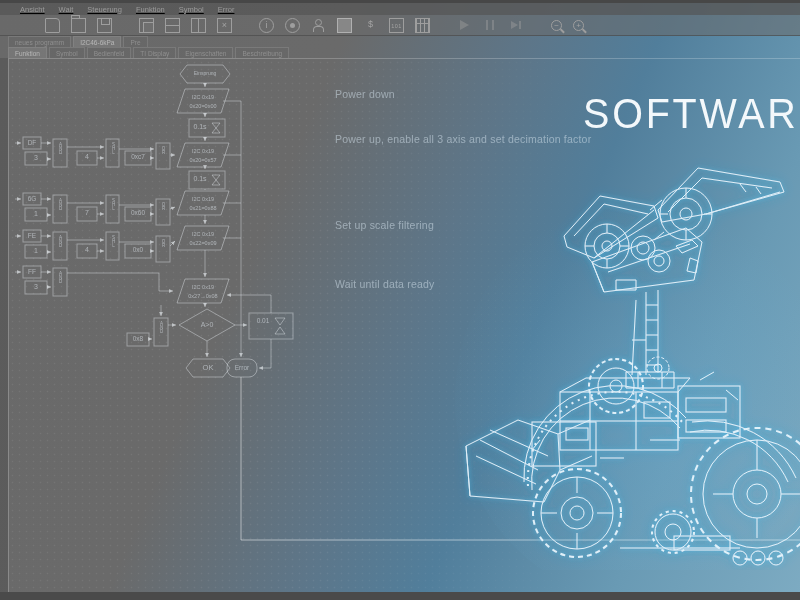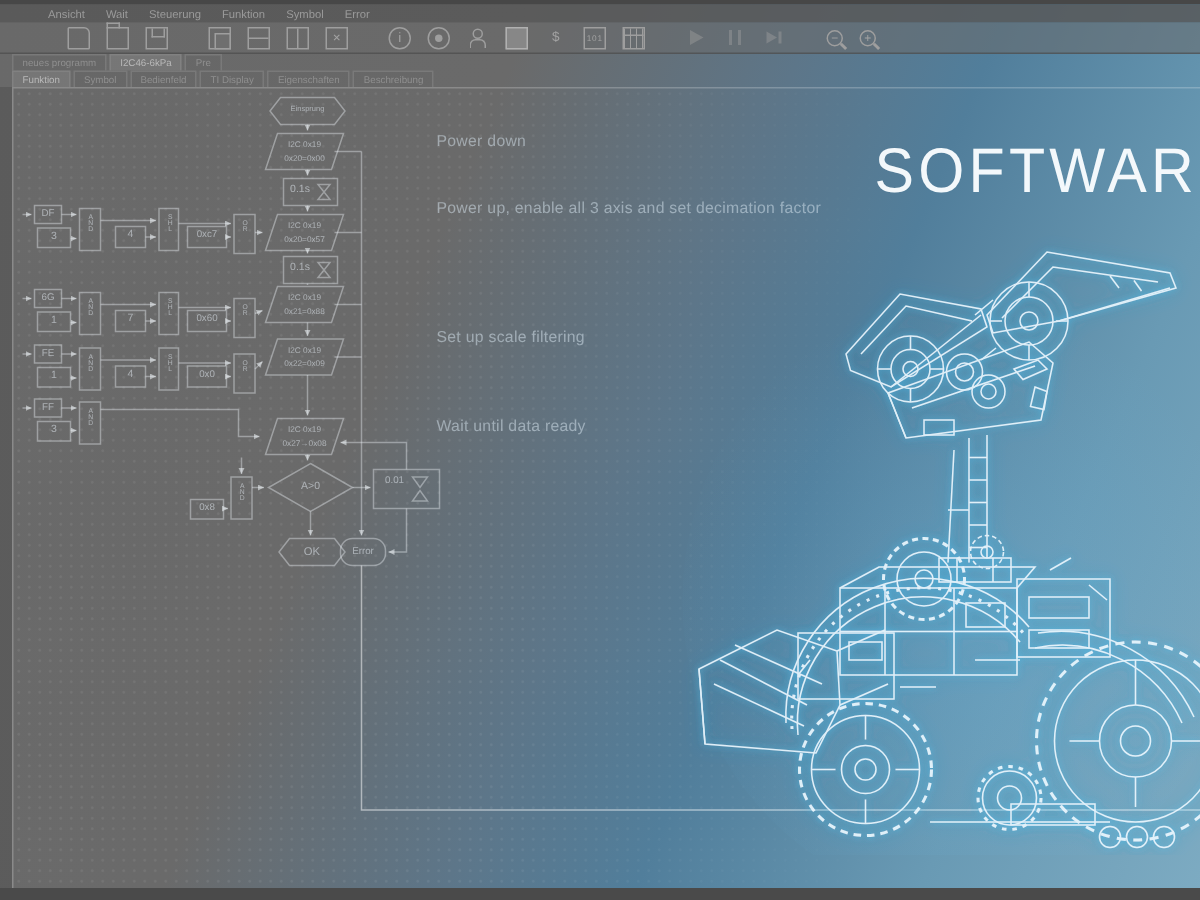--- a/index.html
+++ b/index.html
@@ -2,21 +2,21 @@
 <html><head>
 <meta charset="utf-8">
 <style>
   html,body{margin:0;padding:0;background:#222;}
   #screen{position:relative;width:800px;height:600px;overflow:hidden;
     font-family:"Liberation Sans",sans-serif;
     background:linear-gradient(113deg,#696969 0%,#6a6a6a 34%,#5d7689 52%,#517e9b 64%,#699ab4 82%,#7dabc2 100%);}
   
   #topstrip{position:absolute;left:0;top:0;width:800px;height:3px;background:#474747;}
   #menubar{position:absolute;left:0;top:3px;width:800px;height:12px;background:rgba(88,88,88,.85);
-    display:flex;align-items:center;gap:14px;padding-left:32px;box-sizing:border-box;}
+    display:flex;align-items:center;gap:14px;padding-left:20px;box-sizing:border-box;text-decoration:underline;}
   .menu-item{font-size:7.5px;color:#9a9a9a;}
   #toolbar{position:absolute;left:0;top:15px;width:800px;height:21px;background:rgba(106,106,106,.55);
     border-bottom:1px solid rgba(70,70,70,.6);display:flex;align-items:center;padding-left:45px;box-sizing:border-box;}
   .tbi{width:15px;height:15px;margin-right:11px;position:relative;box-sizing:border-box;
     color:#a3a3a3;font-size:9px;line-height:13px;text-align:center;flex:0 0 auto;}
   .bx{border:1px solid #9e9e9e;}
   .g{margin-left:16px;}
   .dim{opacity:.45;}
   .i-page{border-radius:1px 4px 1px 1px;}
   .i-folder::before{content:"";position:absolute;left:-1px;top:-4px;width:7px;height:3px;border:1px solid #9e9e9e;border-bottom:none;}
@@ -52,21 +52,21 @@
   #bottomstrip{position:absolute;left:0;top:592px;width:800px;height:8px;background:#4a4a4a;}
   #grid{position:absolute;inset:0;pointer-events:none;
     background-image:radial-gradient(circle,rgba(255,255,255,.075) .7px,transparent 1.1px);
     background-size:7px 7px;
     -webkit-mask-image:linear-gradient(to right,#000 40%,transparent 78%);
     mask-image:linear-gradient(to right,#000 40%,transparent 78%);}
   #fc-svg{position:absolute;left:0;top:0;}
   .fl{position:absolute;color:rgba(228,235,242,.55);text-align:center;line-height:1.25;pointer-events:none;}
   .fl2{line-height:9px;font-size:5.5px;}
   .vtxt{writing-mode:vertical-rl;text-orientation:upright;font-size:4.5px;letter-spacing:-1px;line-height:10px;text-align:center;}
-  .annot{position:absolute;font-size:10.5px;color:rgba(218,232,242,.5);letter-spacing:.2px;white-space:nowrap;pointer-events:none;}
+  .annot{position:absolute;font-size:10.5px;color:rgba(218,232,242,.5);letter-spacing:.2px;white-space:nowrap;pointer-events:none;margin-left:44px;}
   #software-title{position:absolute;left:583px;top:90px;font-size:42px;color:#fafdff;
     letter-spacing:3px;transform:scaleX(.94);transform-origin:left;font-weight:300;opacity:.96;}
   #robot{position:absolute;left:440px;top:140px;}
 </style>
 </head>
 <body>
 
 <div id="screen">
 
   <div id="topstrip"></div>

